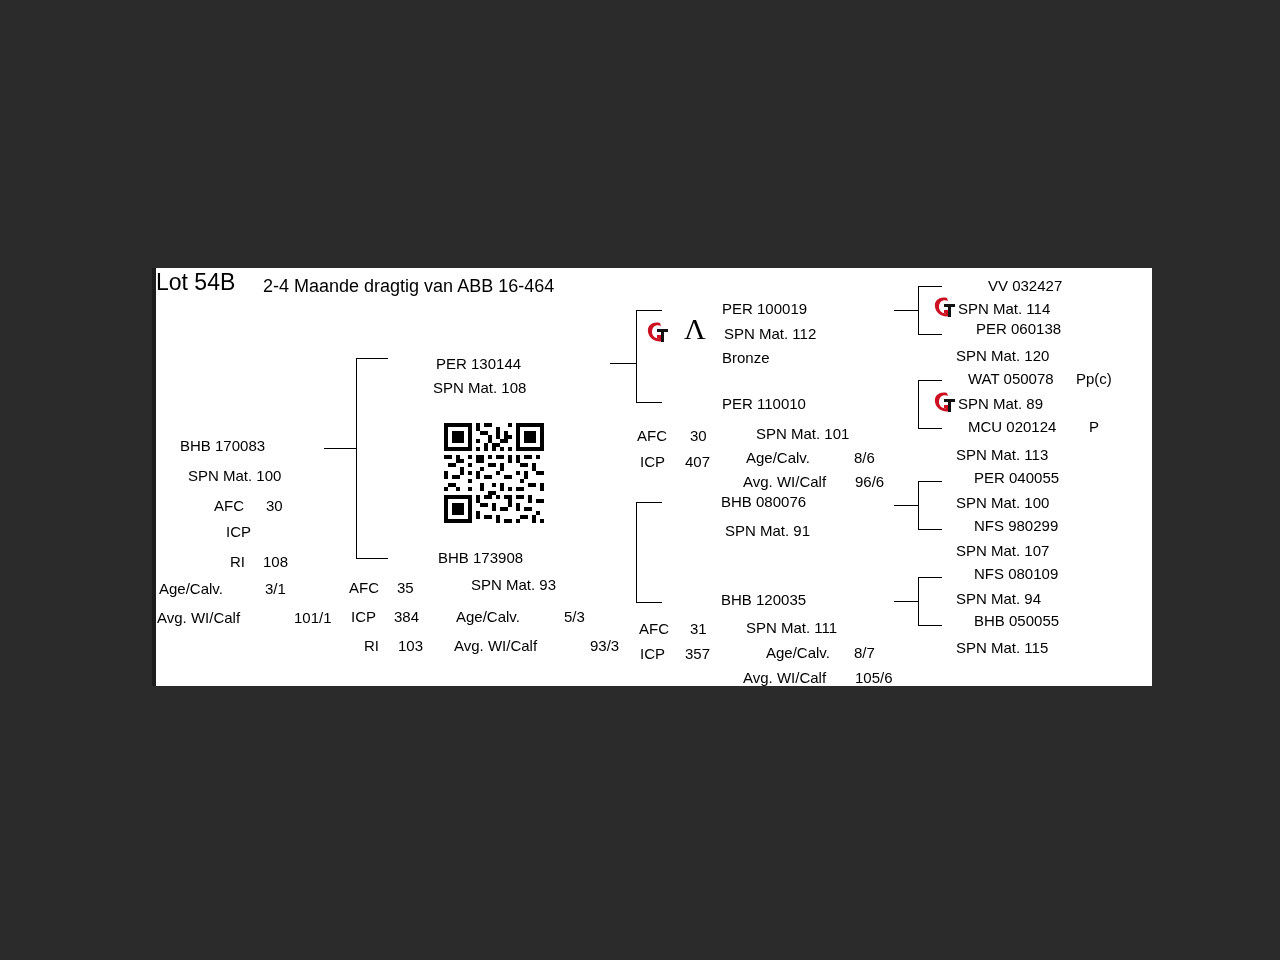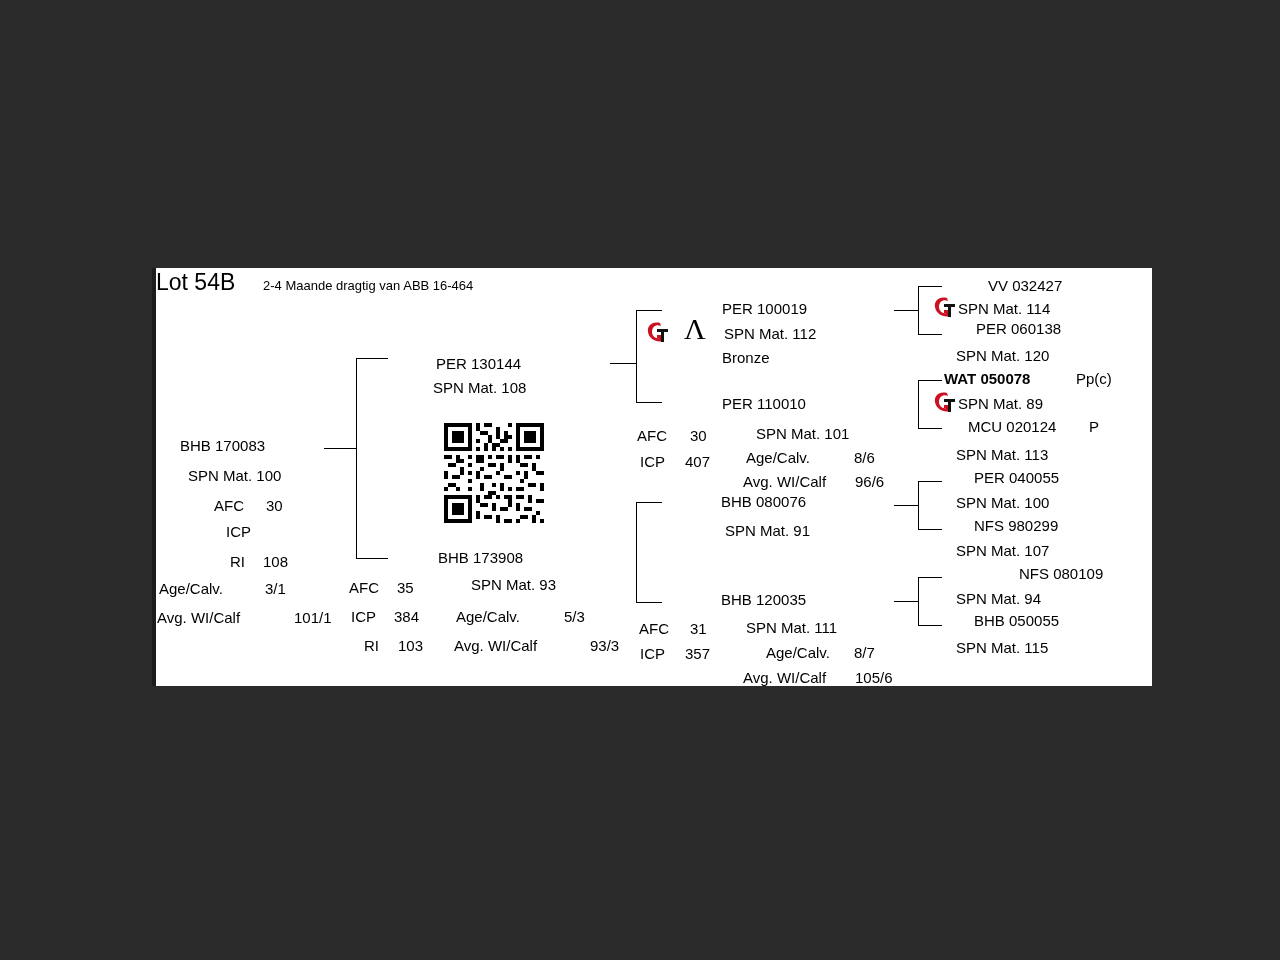--- a/index.html
+++ b/index.html
@@ -31,21 +31,21 @@
   }
   .t{
     position:absolute;
     color:#000;
     white-space:nowrap;
     font-family:"Liberation Sans", sans-serif;
     font-size:15px;
     line-height:16px;
   }
   .lot{ font-size:23px; }
-  .small{ font-size:13px; }
+  .small{ font-size:18px; }
   .ln{ position:absolute; background:#000; }
   .hl{ height:1px; }
   .vl{ width:1px; }
   
   #qr{
     position:absolute;
     left:316px; top:155px;
     width:100px; height:100px;
     image-rendering:pixelated;
   }
@@ -301,35 +301,35 @@
   <div class="t" style="left:638px; top:377px;">Age/Calv.</div>
   <div class="t" style="left:726px; top:377px;">8/7</div>
   <div class="t" style="left:615px; top:402px;">Avg. WI/Calf</div>
   <div class="t" style="left:727px; top:402px;">105/6</div>
 
   <div class="t" style="left:860px; top:10px;">VV  032427</div>
   <div class="t" style="left:830px; top:33px;">SPN Mat. 114</div>
   <div class="t" style="left:848px; top:53px;">PER 060138</div>
 
   <div class="t" style="left:828px; top:80px;">SPN Mat. 120</div>
-  <div class="t" style="left:816px; top:103px;font-weight:bold;">WAT 050078</div>
+  <div class="t" style="left:840px; top:103px;">WAT 050078</div>
   <div class="t" style="left:948px; top:103px;">Pp(c)</div>
 
   <div class="t" style="left:830px; top:128px;">SPN Mat. 89</div>
   <div class="t" style="left:840px; top:151px;">MCU 020124</div>
   <div class="t" style="left:961px; top:151px;">P</div>
 
   <div class="t" style="left:828px; top:179px;">SPN Mat. 113</div>
   <div class="t" style="left:846px; top:202px;">PER 040055</div>
 
   <div class="t" style="left:828px; top:227px;">SPN Mat. 100</div>
   <div class="t" style="left:846px; top:250px;">NFS 980299</div>
 
   <div class="t" style="left:828px; top:275px;">SPN Mat. 107</div>
-  <div class="t" style="left:846px; top:298px;margin-left:45px;">NFS 080109</div>
+  <div class="t" style="left:846px; top:298px;">NFS 080109</div>
 
   <div class="t" style="left:828px; top:323px;">SPN Mat. 94</div>
   <div class="t" style="left:846px; top:345px;">BHB 050055</div>
 
   <div class="t" style="left:828px; top:372px;">SPN Mat. 115</div>
 
   <div class="right-edge"></div>
 </div>
 
 </body></html>

